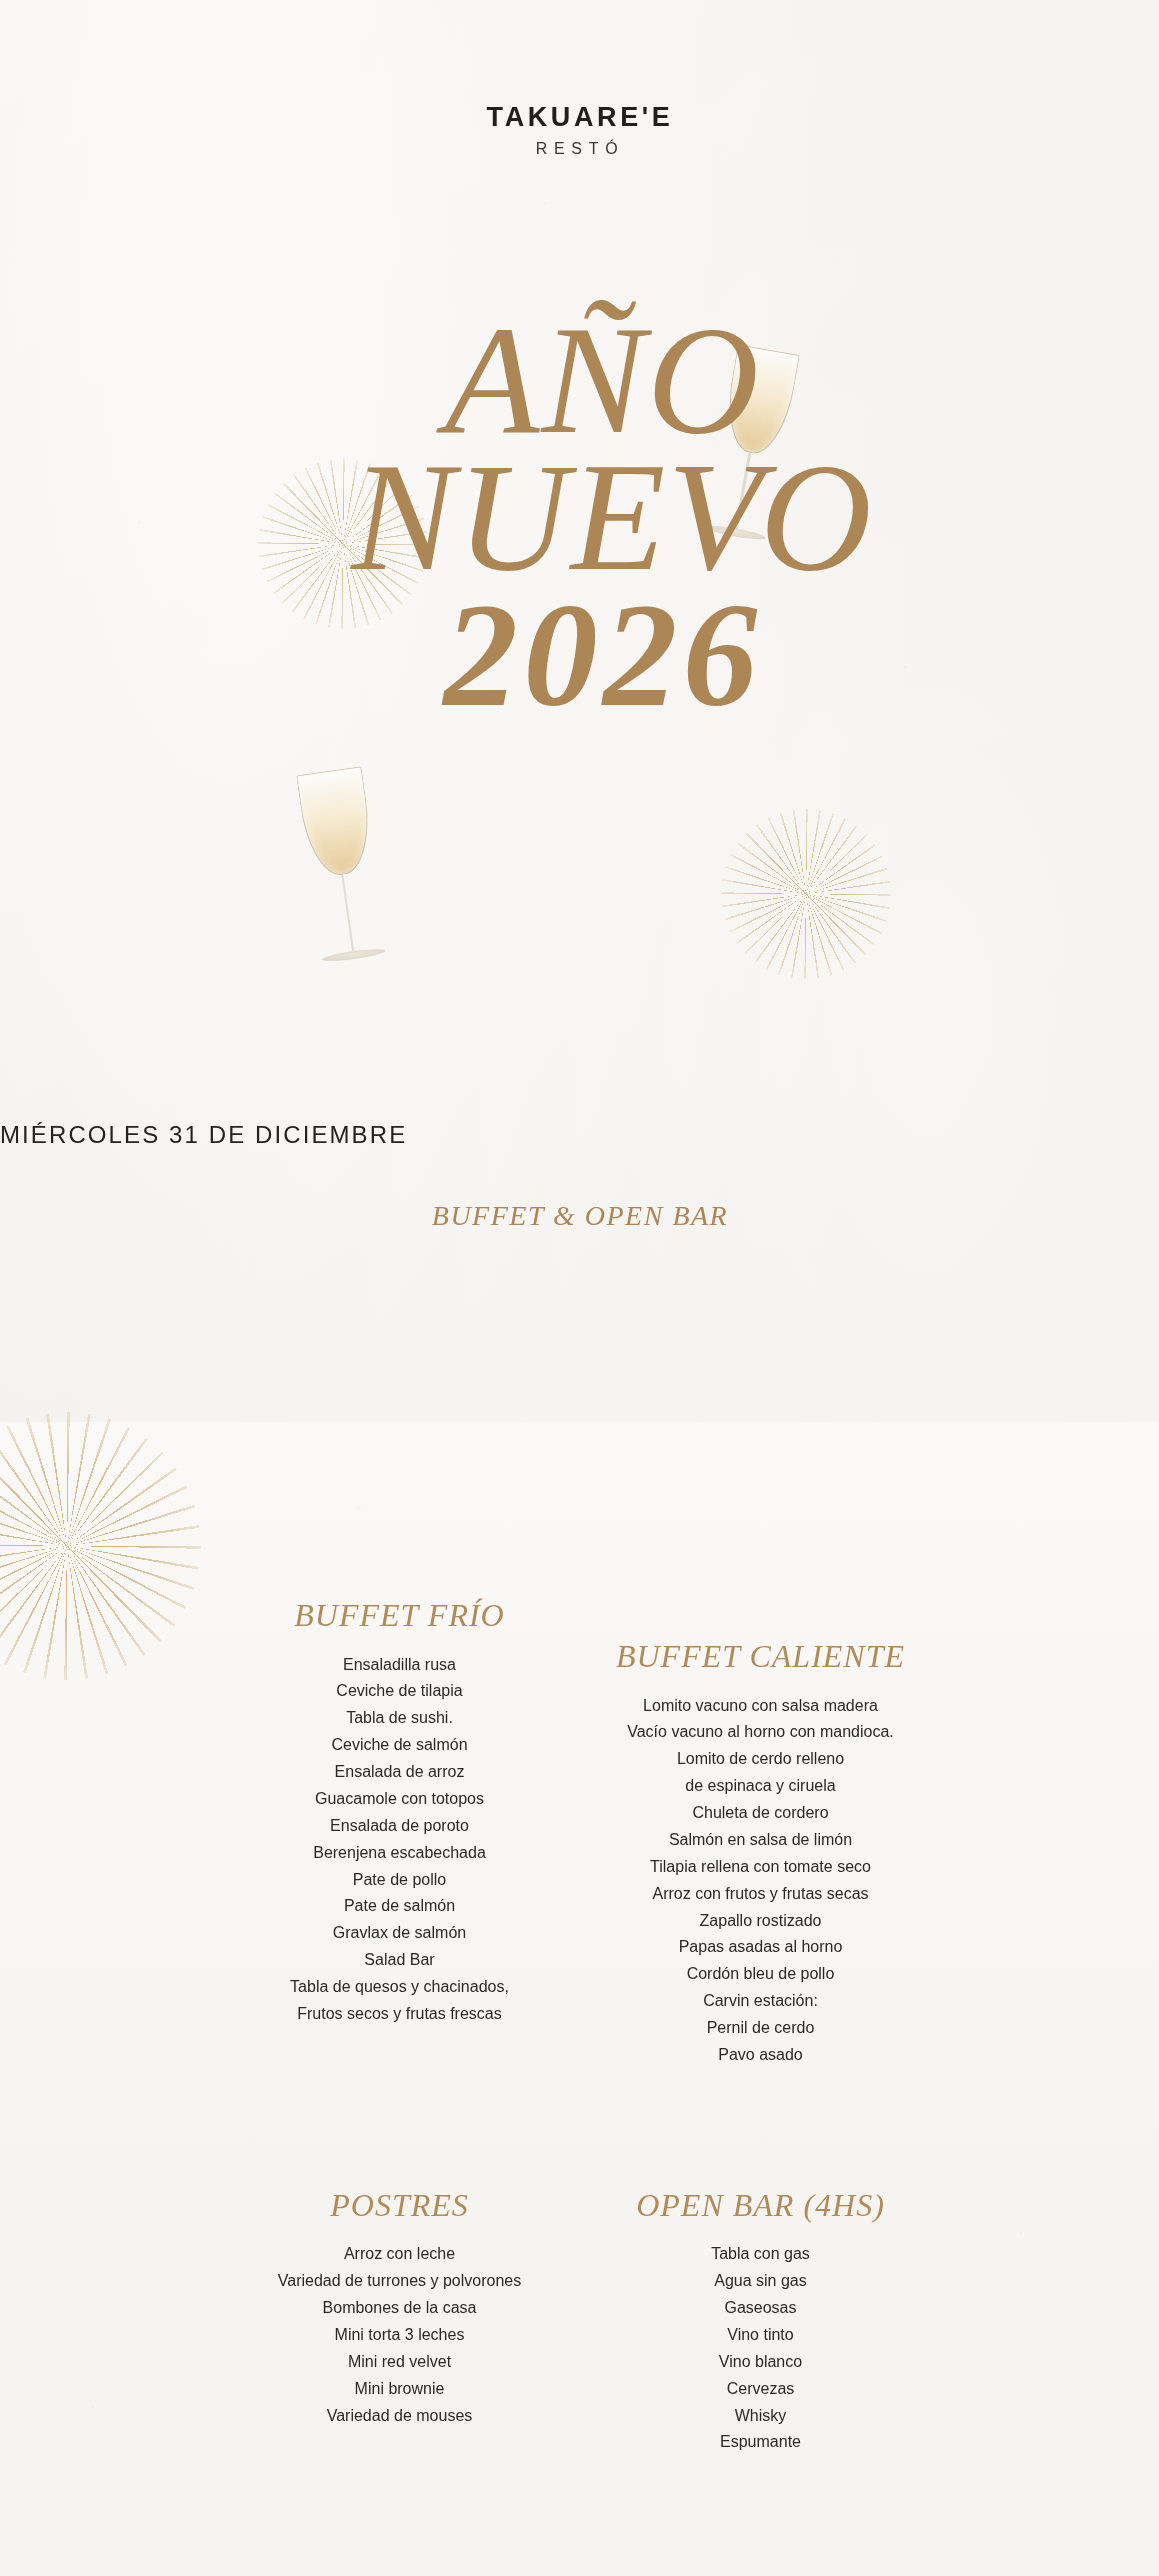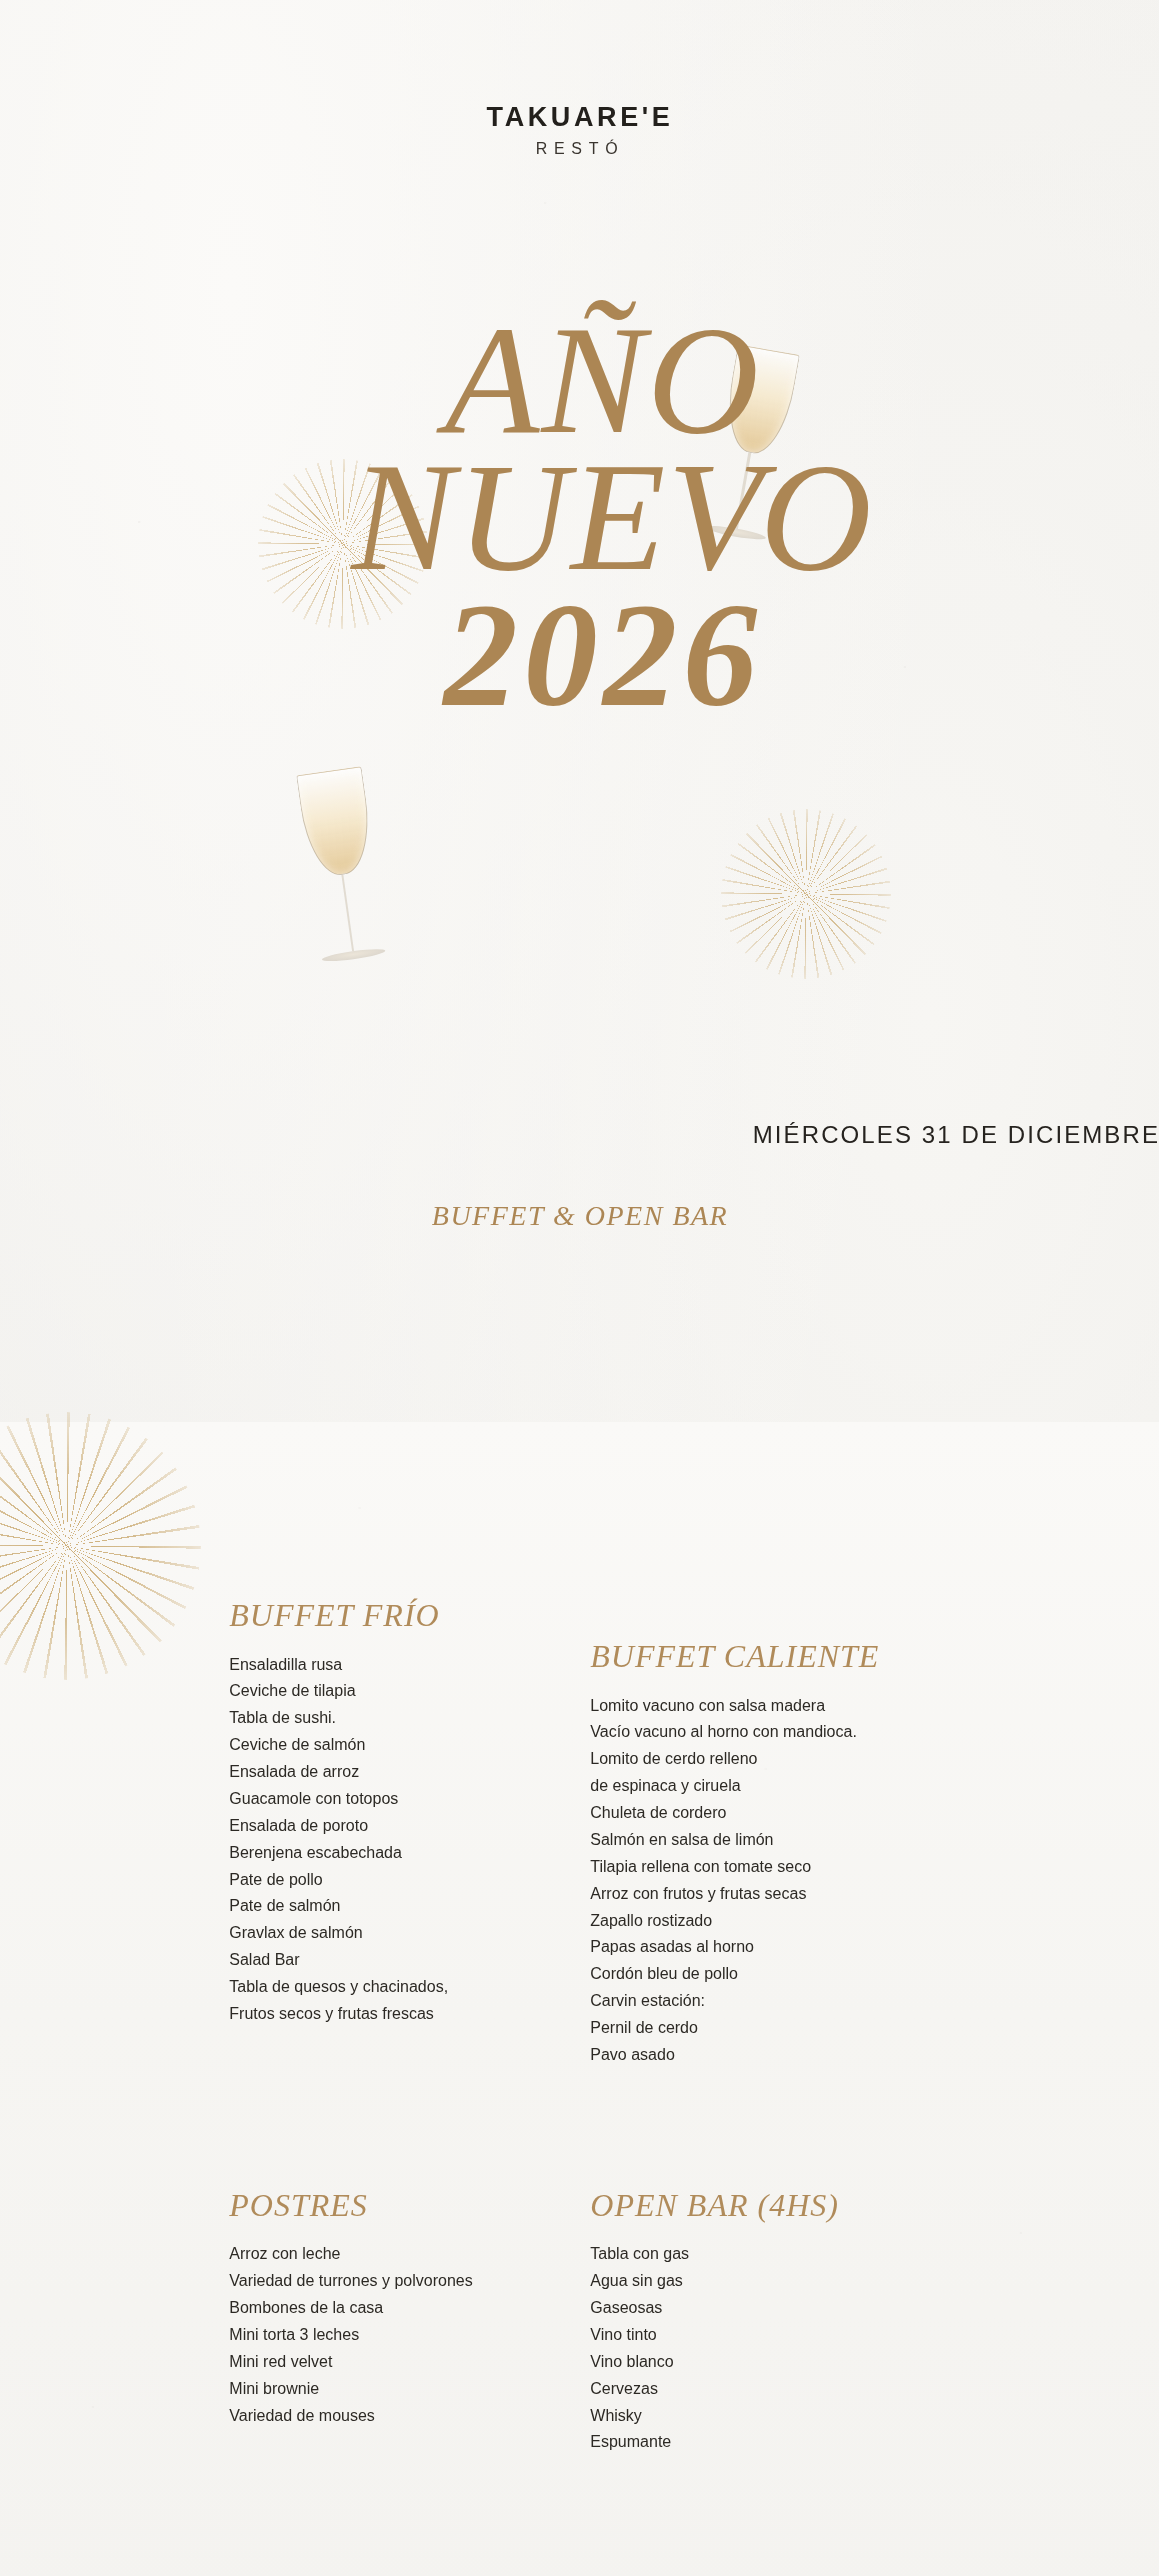--- a/index.html
+++ b/index.html
@@ -87,21 +87,21 @@
     letter-spacing: 2.1px;
   }
   .hero-1 { font-size: 155px; }
   .hero-2 { font-size: 155px; margin-top: -5.2px; margin-left: 19px; }
   .hero-3 { font-size: 149px; margin-top: -3.1px; letter-spacing: 5.2px; font-weight: bold; }
 
   .hero-date {
     position: absolute;
     top: 1121px;
     left: 0; right: 0;
-    text-align: right;
+    text-align: left;
     font-family: "Liberation Sans", sans-serif;
     font-size: 24px;
     letter-spacing: 2.1px;
     color: #26231f;
   }
   .hero-sub {
     position: absolute;
     top: 1200px;
     left: 0; right: 0;
     text-align: center;
@@ -166,21 +166,21 @@
     left: 0;
     right: 0;
   }
   .menu-row {
     display: flex;
     justify-content: center;
     align-items: flex-start;
   }
   .col {
     width: 361px;
-    text-align: left;
+    text-align: center;
     padding: 0 10.3px;
     box-sizing: border-box;
   }
   .col-title {
     font-family: "Liberation Serif", serif;
     font-style: italic;
     font-size: 32px;
     color: #b08b5a;
     letter-spacing: 1px;
     margin-bottom: 17.5px;

